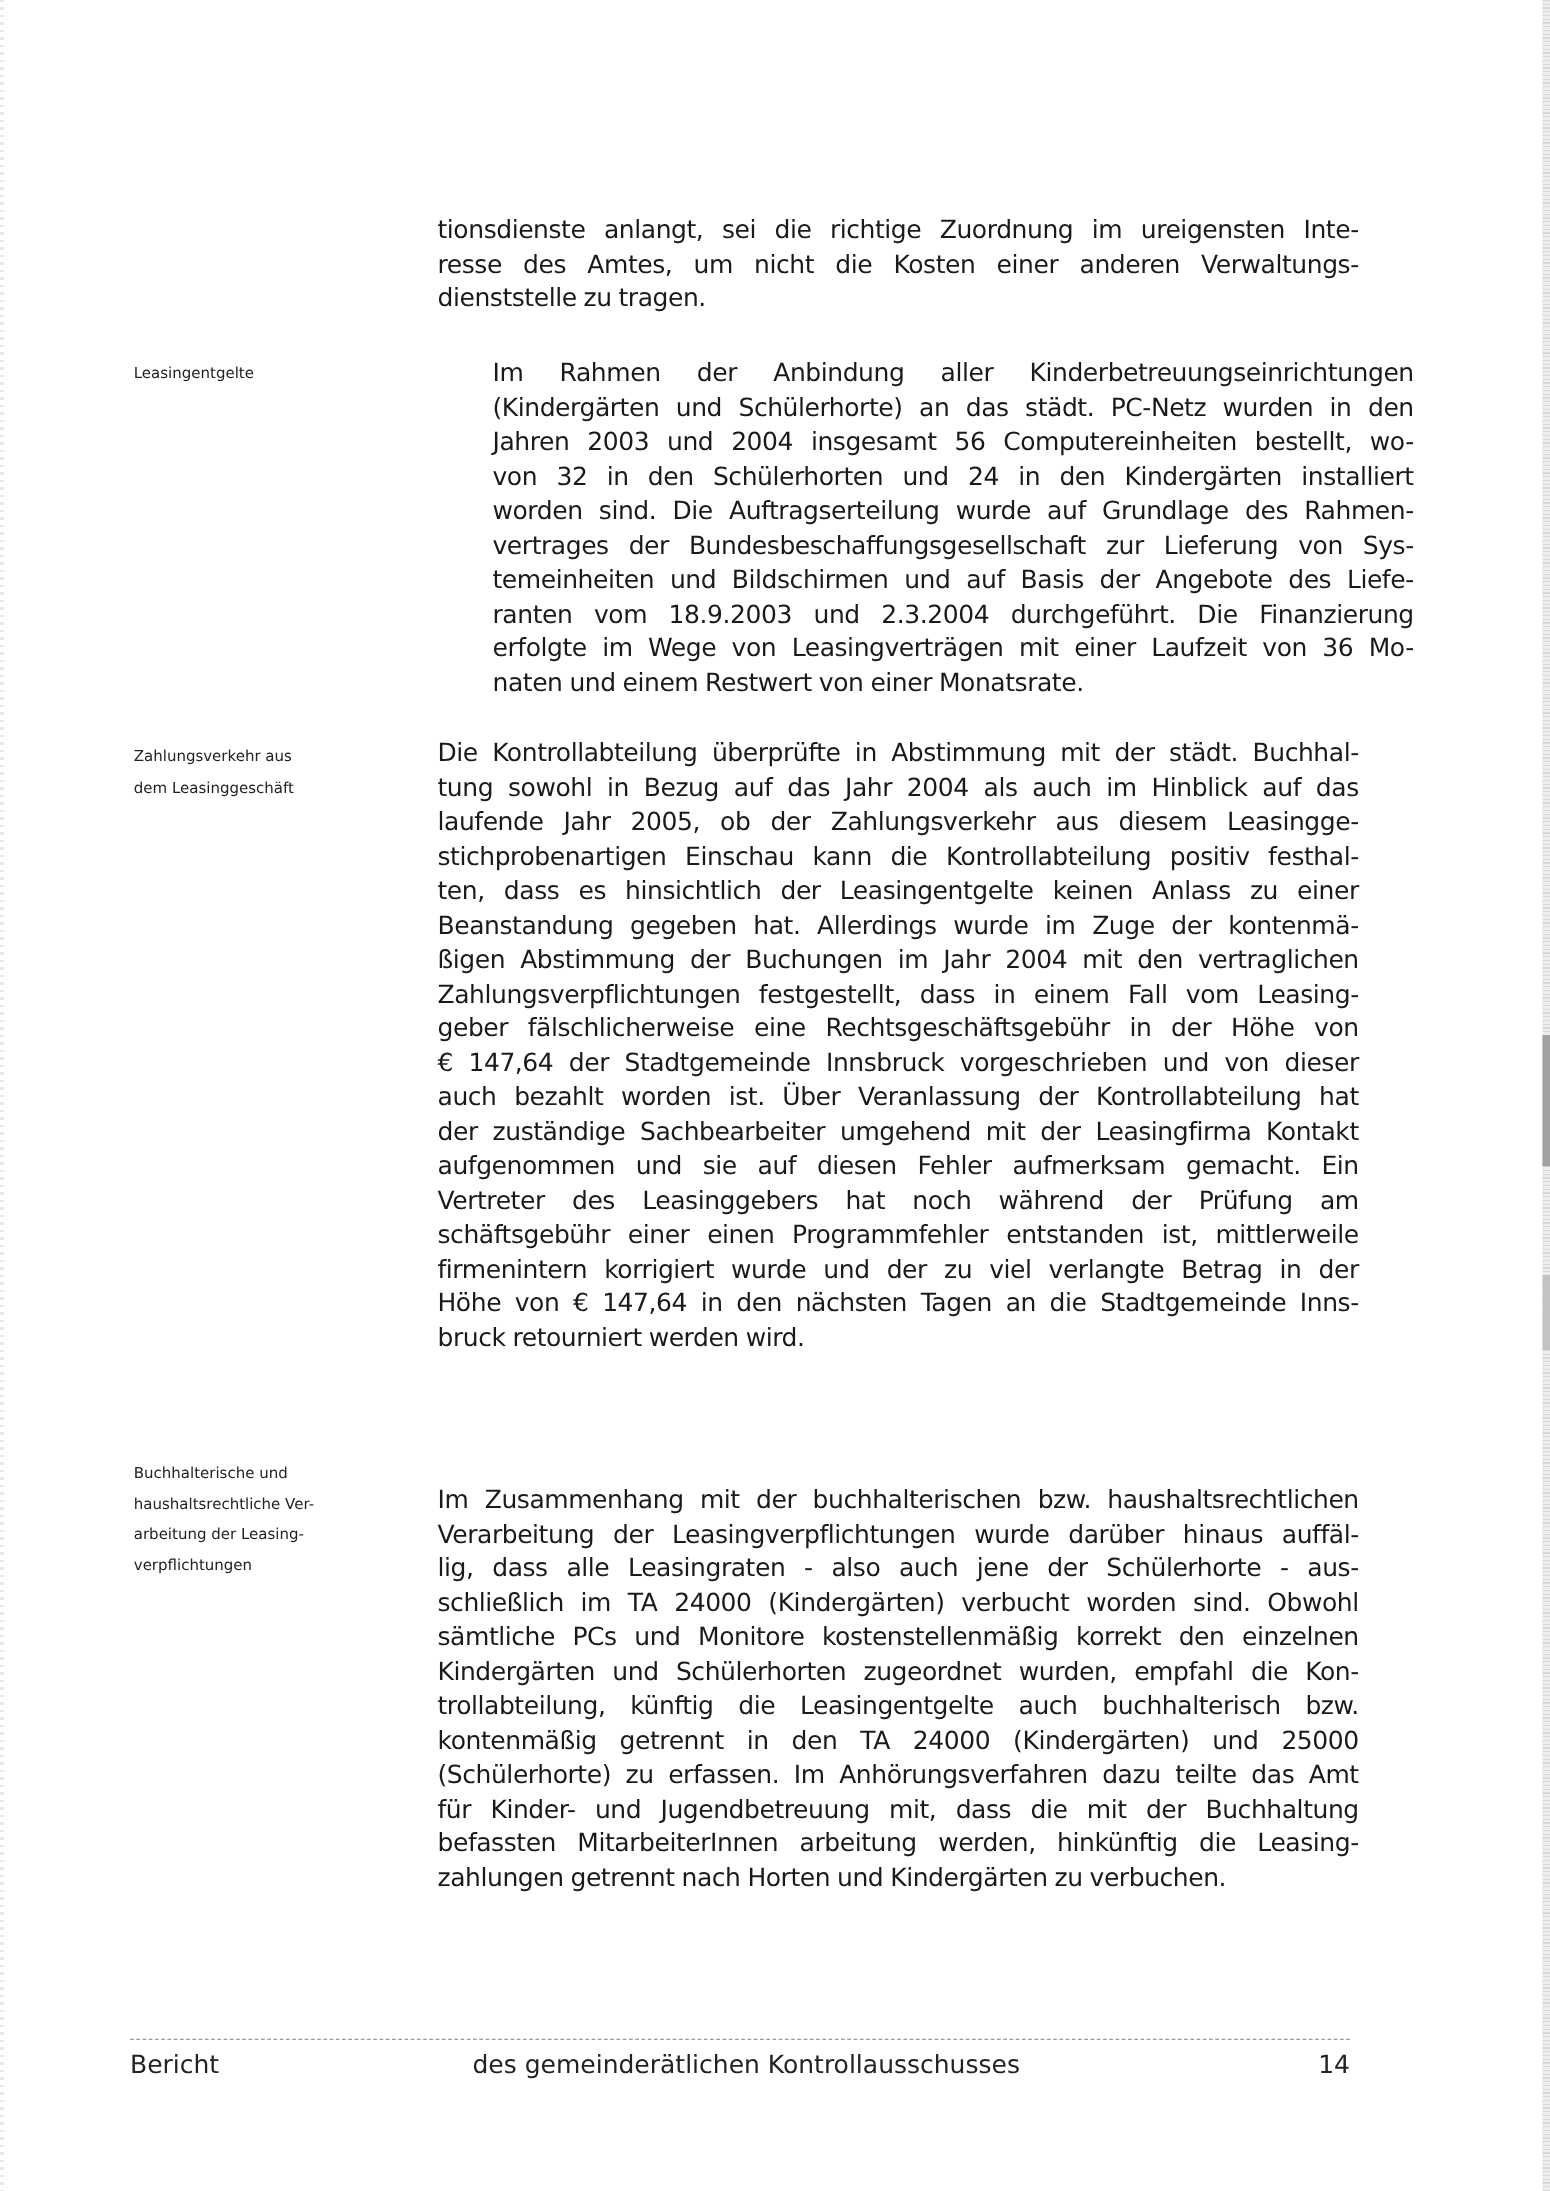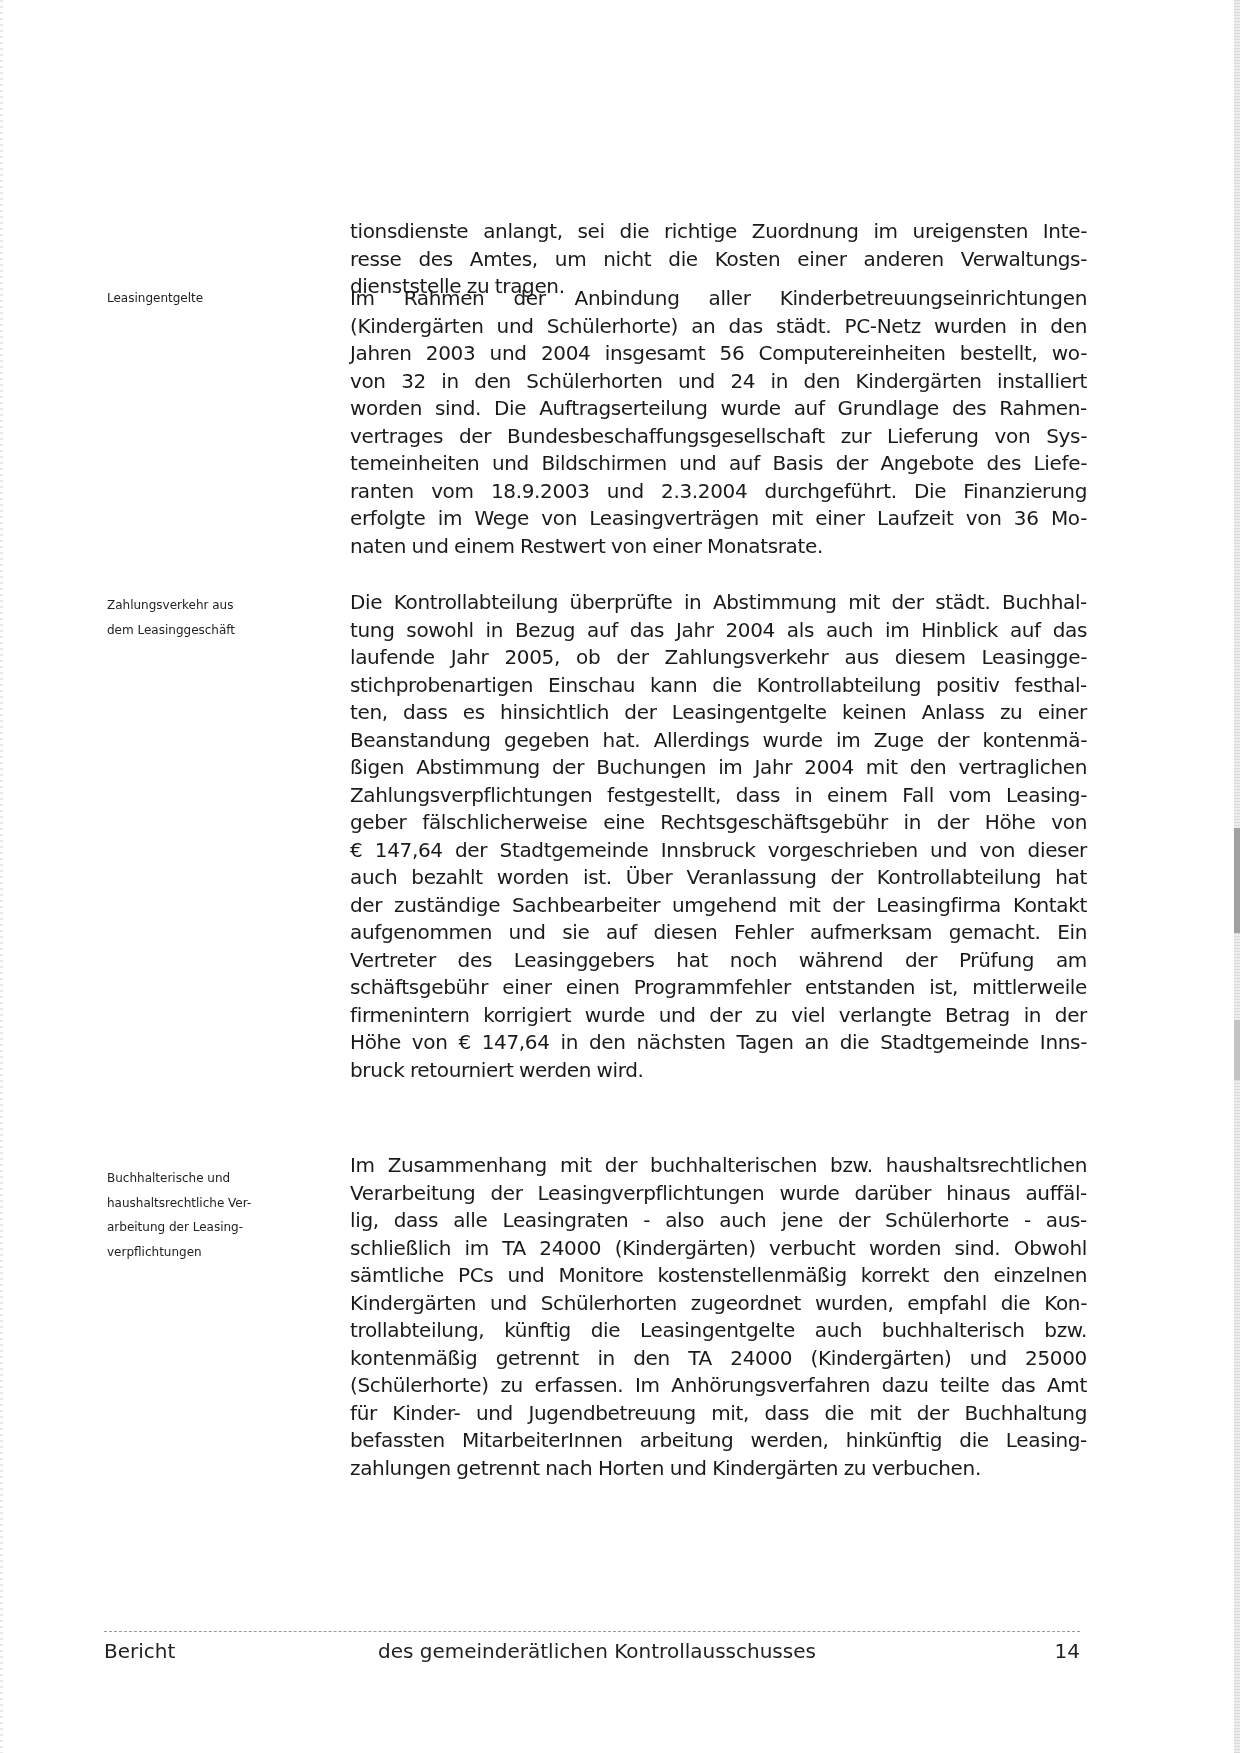--- a/index.html
+++ b/index.html
@@ -95,30 +95,30 @@
   </style>
 </head>
 <body>
 
 <div class="scan-edge-left"></div>
 <div class="scan-edge-right">
   <div class="dark-band"></div>
   <div class="mid-band"></div>
 </div>
 
-<div class="body-text" style="top: 170px; margin-top: 48px;">
+<div class="body-text" style="top: 170px;">
   <span class="line">tionsdienste anlangt, sei die richtige Zuordnung im ureigensten Inte-</span>
   <span class="line">resse des Amtes, um nicht die Kosten einer anderen Verwaltungs-</span>
   <span class="line last">dienststelle zu tragen.</span>
 </div>
 
 <div class="margin-label" style="top: 286px;">
   <span>Leasingentgelte</span>
 </div>
-<div class="body-text" style="top: 285px;">
+<div class="body-text" style="top: 285px; margin-left: 44px;">
   <span class="line">Im Rahmen der Anbindung aller Kinderbetreuungseinrichtungen</span>
   <span class="line">(Kindergärten und Schülerhorte) an das städt. PC-Netz wurden in den</span>
   <span class="line">Jahren 2003 und 2004 insgesamt 56 Computereinheiten bestellt, wo-</span>
   <span class="line">von 32 in den Schülerhorten und 24 in den Kindergärten installiert</span>
   <span class="line">worden sind. Die Auftragserteilung wurde auf Grundlage des Rahmen-</span>
   <span class="line">vertrages der Bundesbeschaffungsgesellschaft zur Lieferung von Sys-</span>
   <span class="line">temeinheiten und Bildschirmen und auf Basis der Angebote des Liefe-</span>
   <span class="line">ranten vom 18.9.2003 und 2.3.2004 durchgeführt. Die Finanzierung</span>
   <span class="line">erfolgte im Wege von Leasingverträgen mit einer Laufzeit von 36 Mo-</span>
   <span class="line last">naten und einem Restwert von einer Monatsrate.</span>
@@ -148,21 +148,21 @@
   <span class="line">Höhe von € 147,64 in den nächsten Tagen an die Stadtgemeinde Inns-</span>
   <span class="line last">bruck retourniert werden wird.</span>
 </div>
 
 <div class="margin-label" style="top: 1166px;">
   <div>Buchhalterische und</div>
   <div>haushaltsrechtliche Ver-</div>
   <div>arbeitung der Leasing-</div>
   <div>verpflichtungen</div>
 </div>
-<div class="body-text" style="top: 1152px;">
+<div class="body-text" style="top: 1186px;">
   <span class="line">Im Zusammenhang mit der buchhalterischen bzw. haushaltsrechtlichen</span>
   <span class="line">Verarbeitung der Leasingverpflichtungen wurde darüber hinaus auffäl-</span>
   <span class="line">lig, dass alle Leasingraten - also auch jene der Schülerhorte - aus-</span>
   <span class="line">schließlich im TA 24000 (Kindergärten) verbucht worden sind. Obwohl</span>
   <span class="line">sämtliche PCs und Monitore kostenstellenmäßig korrekt den einzelnen</span>
   <span class="line">Kindergärten und Schülerhorten zugeordnet wurden, empfahl die Kon-</span>
   <span class="line">trollabteilung, künftig die Leasingentgelte auch buchhalterisch bzw.</span>
   <span class="line">kontenmäßig getrennt in den TA 24000 (Kindergärten) und 25000</span>
   <span class="line">(Schülerhorte) zu erfassen. Im Anhörungsverfahren dazu teilte das Amt</span>
   <span class="line">für Kinder- und Jugendbetreuung mit, dass die mit der Buchhaltung</span>

